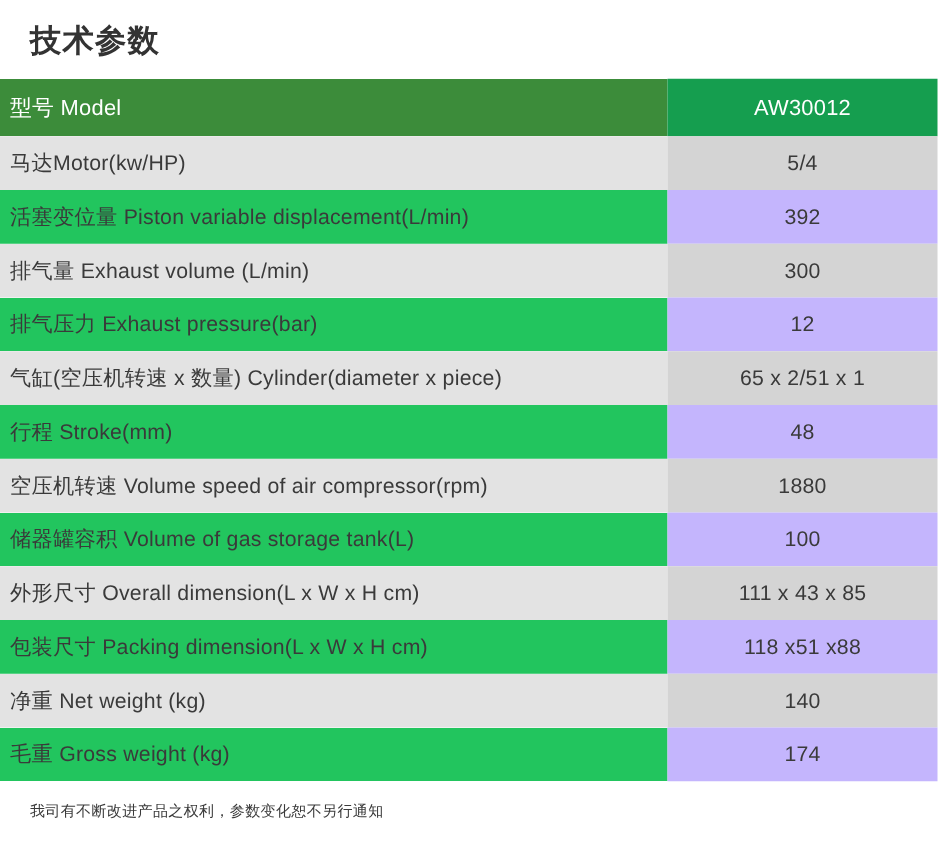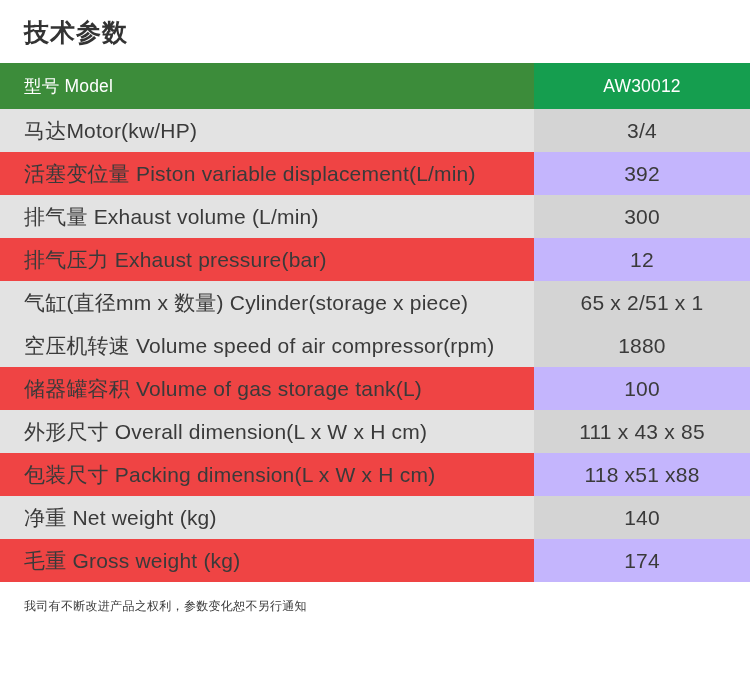--- a/index.html
+++ b/index.html
@@ -32,25 +32,25 @@
     border-collapse: collapse;
     width: 750px;
     table-layout: fixed;
   }
   table.spec col.c1 { width: 534px; }
   table.spec col.c2 { width: 216px; }
 
   table.spec td {
     height: 41px;
     vertical-align: middle;
-    font-size: 21px;
+    font-size: 17px;
     font-weight: 400;
   }
   td.label {
-    padding-left: 24px;
+    padding-left: 8px;
     color: #3a3a3a;
     letter-spacing: 0.2px;
     white-space: nowrap;
     overflow: hidden;
   }
   td.value {
     text-align: center;
     color: #3a3a3a;
     letter-spacing: 0.2px;
   }
@@ -72,21 +72,21 @@
     font-size: 17.5px;
     height: 44px;
     margin-left: 39px;
   }
   tr.head td.label { background: #3c8c3a; }
   tr.head td.value { background: #159e4f; }
 
   
   tr.odd td.label { background: #e3e3e3; }
   tr.odd td.value { background: #d4d4d4; }
-  tr.even td.label { background: #ef4444; }
+  tr.even td.label { background: #22c55e; }
   tr.even td.value { background: #c4b5fd; }
 
   .footnote {
     font-size: 12px;
     color: #3a3a3a;
     padding: 16px 0 0 24px;
     letter-spacing: 0.3px;
   }
 </style>
 </head>
@@ -102,37 +102,41 @@
         <col class="c2">
       </colgroup>
     <tbody>
       <tr class="head">
         <td class="label">型号 Model</td>
         <td class="value">AW30012</td>
       </tr>
 
       <tr class="odd">
         <td class="label">马达Motor(kw/HP)</td>
-        <td class="value">3/4</td>
+        <td class="value">5/4</td>
       </tr>
       <tr class="even">
         <td class="label">活塞变位量 Piston variable displacement(L/min)</td>
         <td class="value">392</td>
       </tr>
       <tr class="odd">
         <td class="label">排气量 Exhaust volume (L/min)</td>
         <td class="value">300</td>
       </tr>
       <tr class="even">
         <td class="label">排气压力 Exhaust pressure(bar)</td>
         <td class="value">12</td>
       </tr>
       <tr class="odd">
-        <td class="label">气缸(直径mm x 数量) Cylinder(storage x piece)</td>
+        <td class="label">气缸(空压机转速 x 数量) Cylinder(diameter x piece)</td>
         <td class="value">65 x 2/51 x 1</td>
+      </tr>
+      <tr class="even">
+        <td class="label">行程 Stroke(mm)</td>
+        <td class="value">48</td>
       </tr>
       <tr class="odd">
         <td class="label">空压机转速 Volume speed of air compressor(rpm)</td>
         <td class="value">1880</td>
       </tr>
       <tr class="even">
         <td class="label">储器罐容积 Volume of gas storage tank(L)</td>
         <td class="value">100</td>
       </tr>
       <tr class="odd">

